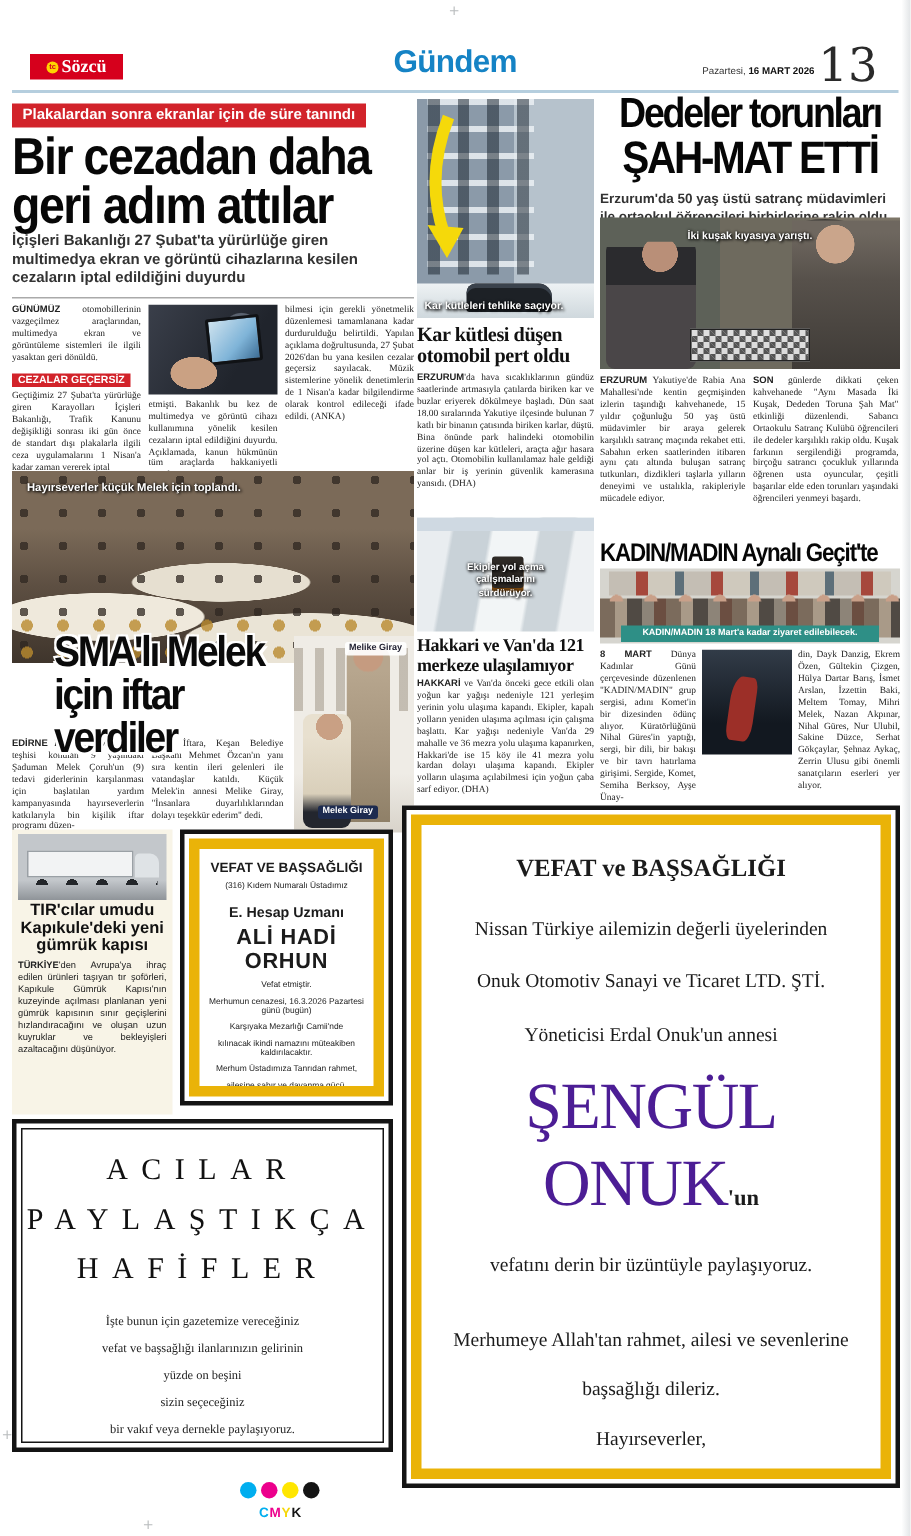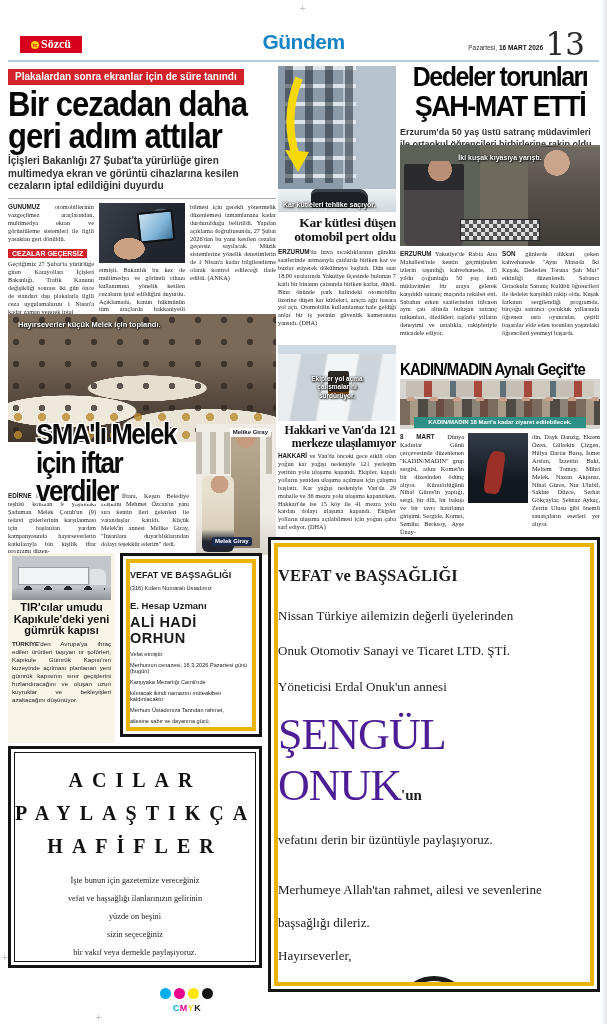--- a/index.html
+++ b/index.html
@@ -56,21 +56,21 @@
   .fig-child{left:8%;top:40%;width:40%;height:58%;background:radial-gradient(circle 9px at 55% 11%,#c9a084 98%,transparent),linear-gradient(#e8e0cf 20%,#d9cfba 70%,#23262e 86%);border-radius:6px}
   .name-pill{font-family:"Liberation Sans",sans-serif;font-weight:bold;font-size:6px;padding:1px 3px;border-radius:2px;z-index:4;text-align:center;line-height:1.15}
   .pill-light{background:rgba(255,255,255,.92);color:#223}
   .pill-dark{background:#1d2b4f;color:#fff}
 
   .photo-building{background:linear-gradient(90deg,#8b9aa9 0 55%,#b6c2cc 55%)}
   .bld-windows{left:6%;top:0;width:60%;height:80%;background:repeating-linear-gradient(90deg,rgba(20,30,40,.5) 0 8px,transparent 8px 20px),repeating-linear-gradient(rgba(235,240,244,.85) 0 4px,transparent 4px 18px)}
   .bld-snow{left:0;right:0;bottom:0;height:16%;background:linear-gradient(#eef2f4,#cfd8dd)}
   .bld-car{left:28%;bottom:3%;width:48%;height:13%;background:#1d2126;border-radius:6px 9px 2px 2px;box-shadow:inset 0 3px 0 #3a424c}
 
-  .headline-serif{font-weight:bold;text-align:right;color:#111;line-height:1.05;letter-spacing:-0.3px}
+  .headline-serif{font-weight:bold;text-align:left;color:#111;line-height:1.05;letter-spacing:-0.3px}
 
   .photo-snowroad{background:linear-gradient(100deg,#e9edf0 0 18%,#c9d2d8 20% 38%,#f2f5f6 40% 62%,#cdd5da 64% 80%,#eef1f3 82%)}
   .snow-sky{top:0;left:0;right:0;height:12%;background:#cfd9e2}
   .snow-machine{left:42%;top:34%;width:18%;height:28%;background:#2e2a26;border-radius:2px;box-shadow:0 3px 0 #7c4a12}
   .cap-box{text-align:center;line-height:1.3}
 
   .headline-chess{font-family:"Liberation Sans",sans-serif;font-weight:bold;color:#060606;text-align:center;letter-spacing:-1.5px;transform:scaleY(1.12);transform-origin:top center;line-height:1}
   .deck-chess{font-family:"Liberation Sans",sans-serif;font-size:9px;font-weight:bold;color:#333;line-height:1.3}
 
   .photo-chess{background:linear-gradient(90deg,#5d6158 0 40%,#6e6a5e 40% 70%,#7d7668 70%)}
@@ -96,29 +96,29 @@
   .photo-truck>*{position:absolute}
   .truck-trailer{left:6%;top:24%;width:72%;height:42%;background:#f2f3f4;border:1px solid #9aa0a5}
   .truck-cab{right:5%;top:30%;width:16%;height:36%;background:#dfe3e6;border-radius:3px 6px 0 0}
   .truck-wheels{left:8%;right:6%;bottom:22%;height:9%;background:radial-gradient(circle 4px at 8px 4px,#23262a 98%,transparent) 0 0/20px 8px repeat-x}
   .tir-headline{font-family:"Liberation Sans",sans-serif;font-weight:bold;font-size:11px;line-height:1.05;text-align:center;color:#111;margin:2px 0 3px}
   .tir-body{font-family:"Liberation Sans",sans-serif;font-size:6.2px;line-height:1.3;text-align:justify;color:#222}
   .tir-body .lead{font-size:6.2px}
 
   
   .obit-border{border:3.5px solid #141414;background:#fff}
-  .obit-inner{border:4px solid #eab308;margin:3px;height:calc(100% - 6px);text-align:left;overflow:hidden}
+  .obit-inner{border:7px solid #eab308;margin:3px;height:calc(100% - 6px);text-align:center;overflow:hidden}
   .obit-small .t{font-family:"Liberation Sans",sans-serif;font-weight:bold;font-size:9px;margin-top:7px}
   .obit-small .s{font-family:"Liberation Sans",sans-serif;font-size:5.6px;color:#222;margin-top:5px}
   .obit-small .role{font-family:"Liberation Sans",sans-serif;font-weight:bold;font-size:9.5px;margin-top:9px}
   .obit-small .name{font-family:"Liberation Sans",sans-serif;font-weight:bold;font-size:14.5px;letter-spacing:.5px;margin-top:3px}
   .obit-small .org{font-family:"Liberation Sans",sans-serif;font-weight:bold;font-size:7.1px;margin-top:2px}
 
   .acilar-inner{border:1px solid #141414;margin:3px;height:calc(100% - 6px);text-align:center;overflow:hidden}
-  .acilar-title{font-weight:bold;font-size:20px;letter-spacing:9px;color:#111;margin-top:16px}
+  .acilar-title{font-weight:normal;font-size:20px;letter-spacing:9px;color:#111;margin-top:16px}
   .acilar-line{font-size:8.3px;color:#222;margin-top:9px}
 
   .obit-large .t{font-weight:bold;font-size:16.5px;margin-top:19px}
   .obit-large .l{font-size:13px;color:#1b1b1b}
   .obit-large .name-row{margin-top:14px}
   .obit-large .big-name{font-weight:normal;font-size:44px;letter-spacing:-1px;color:#4c1d95}
   .obit-large .name-suffix{font-weight:bold;font-size:15px}
   .nissan{position:relative;width:76px;height:76px;margin:12px auto 0}
   .nissan .ring{position:absolute;inset:0;border:5px solid #1a1a1a;border-radius:50%}
   .nissan .bar{position:absolute;left:-10px;right:-10px;top:27px;height:21px;background:#fff}

